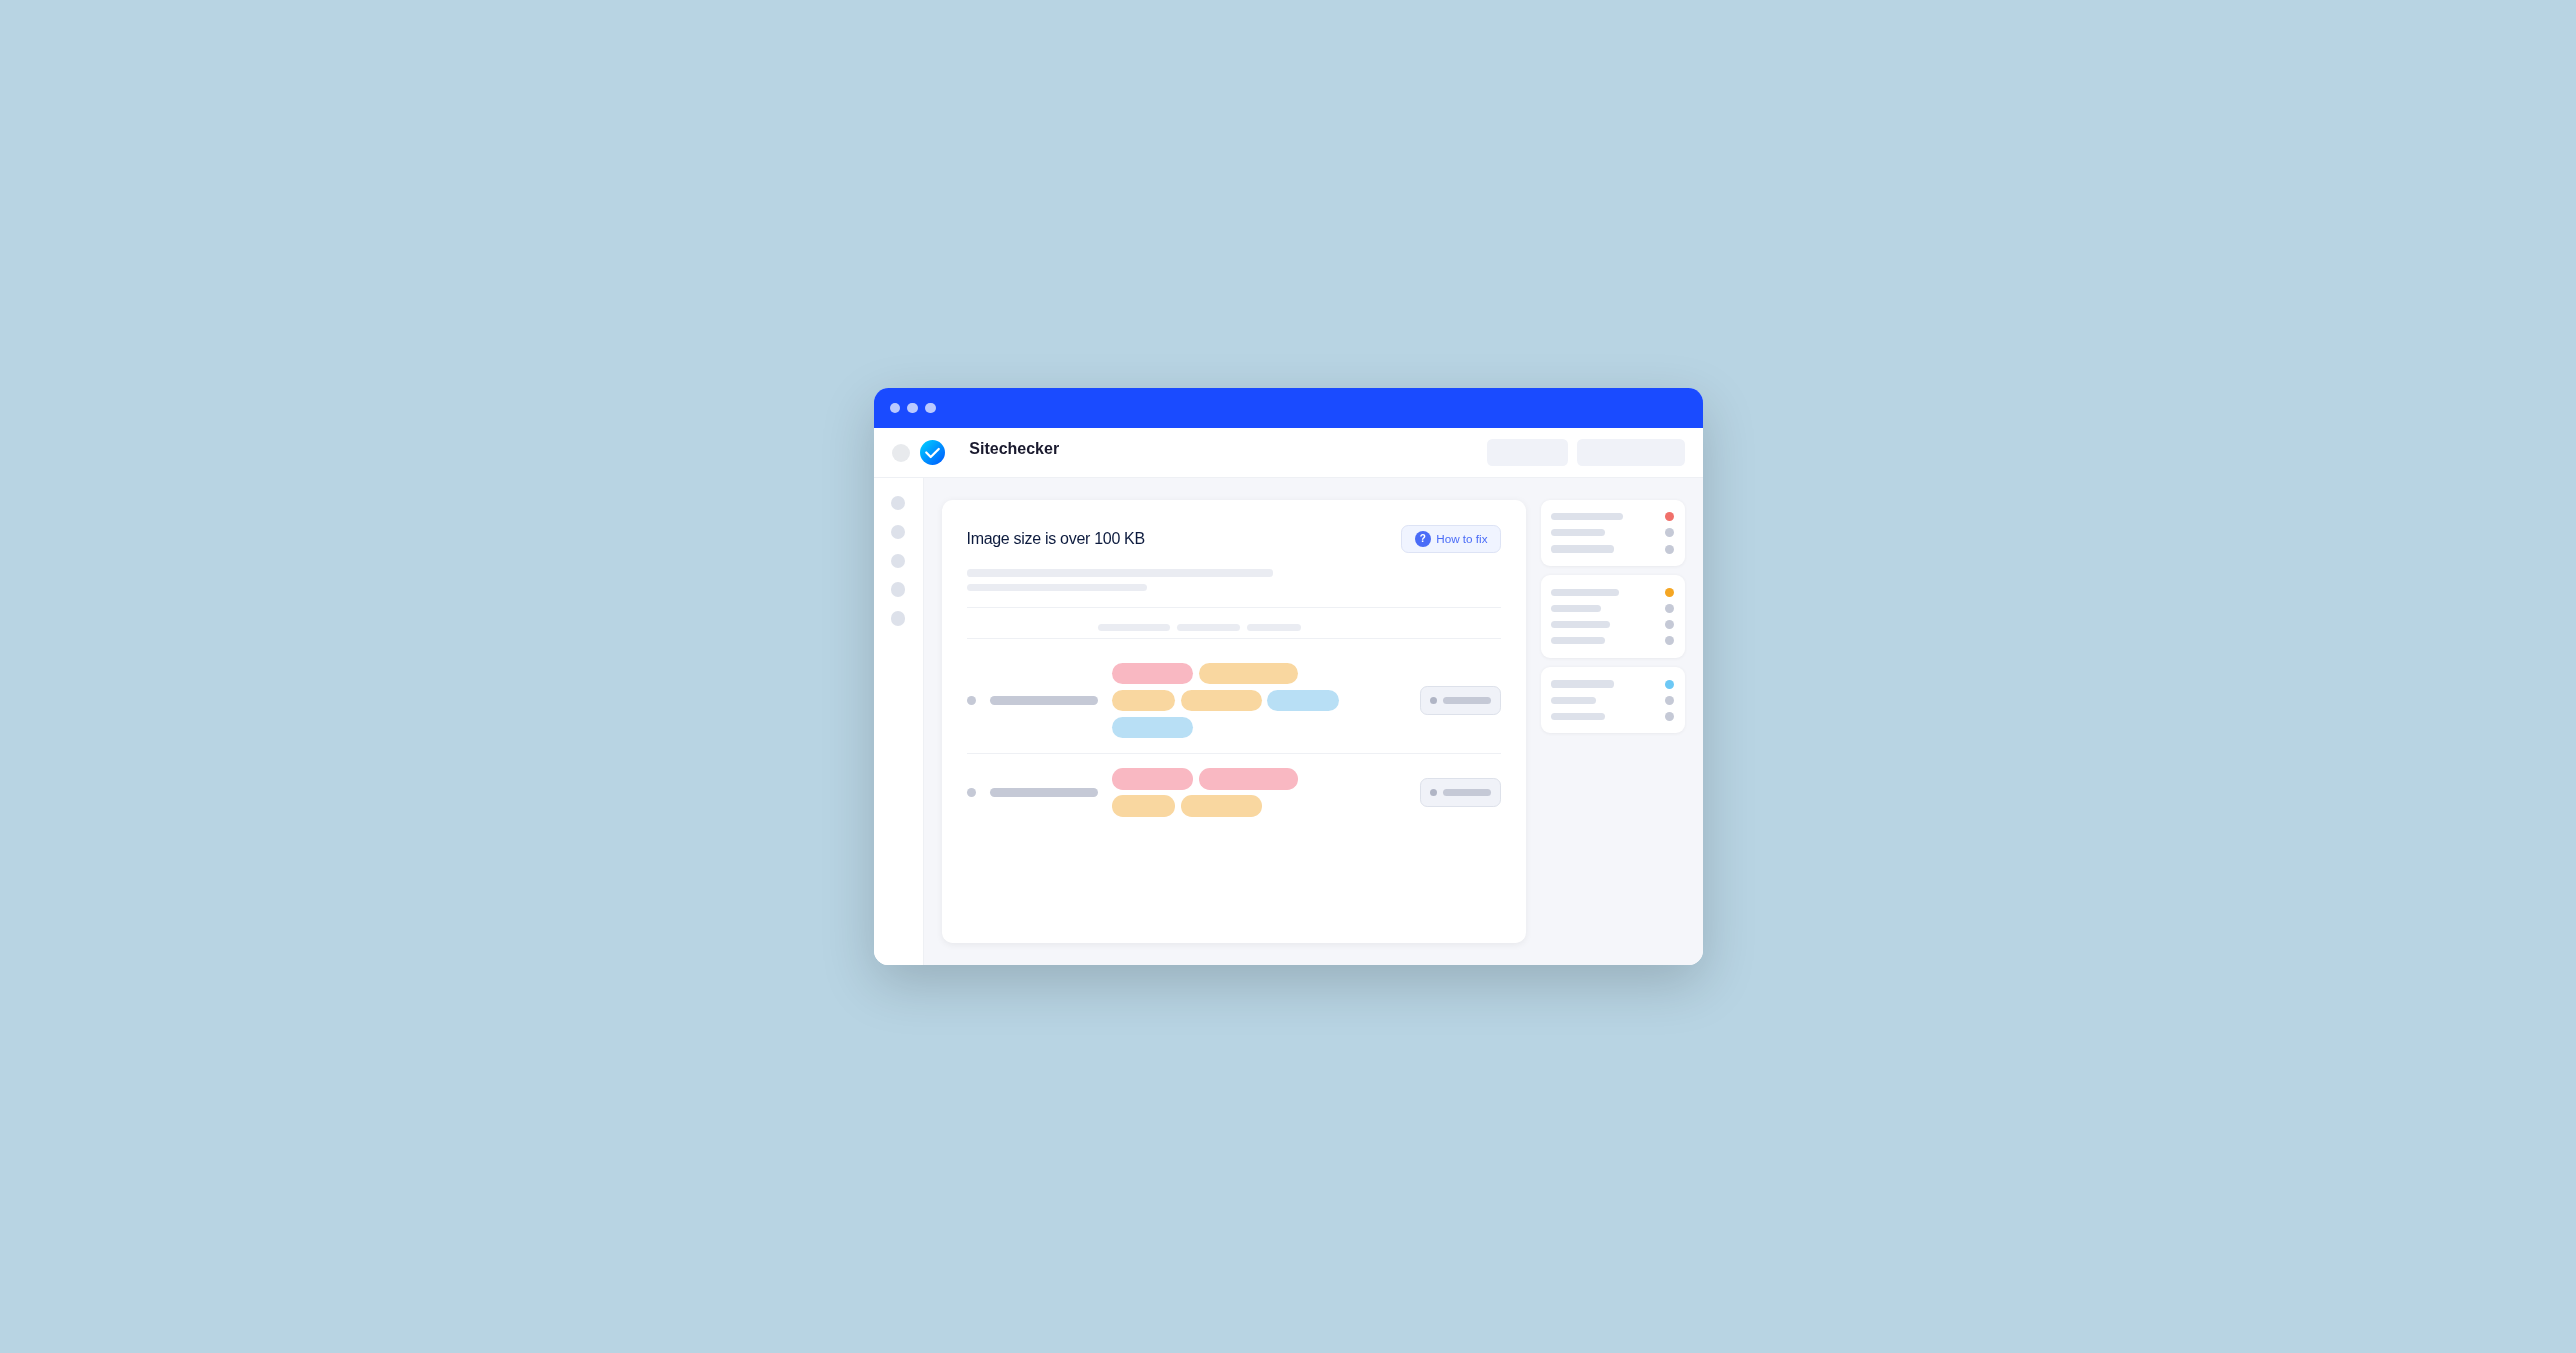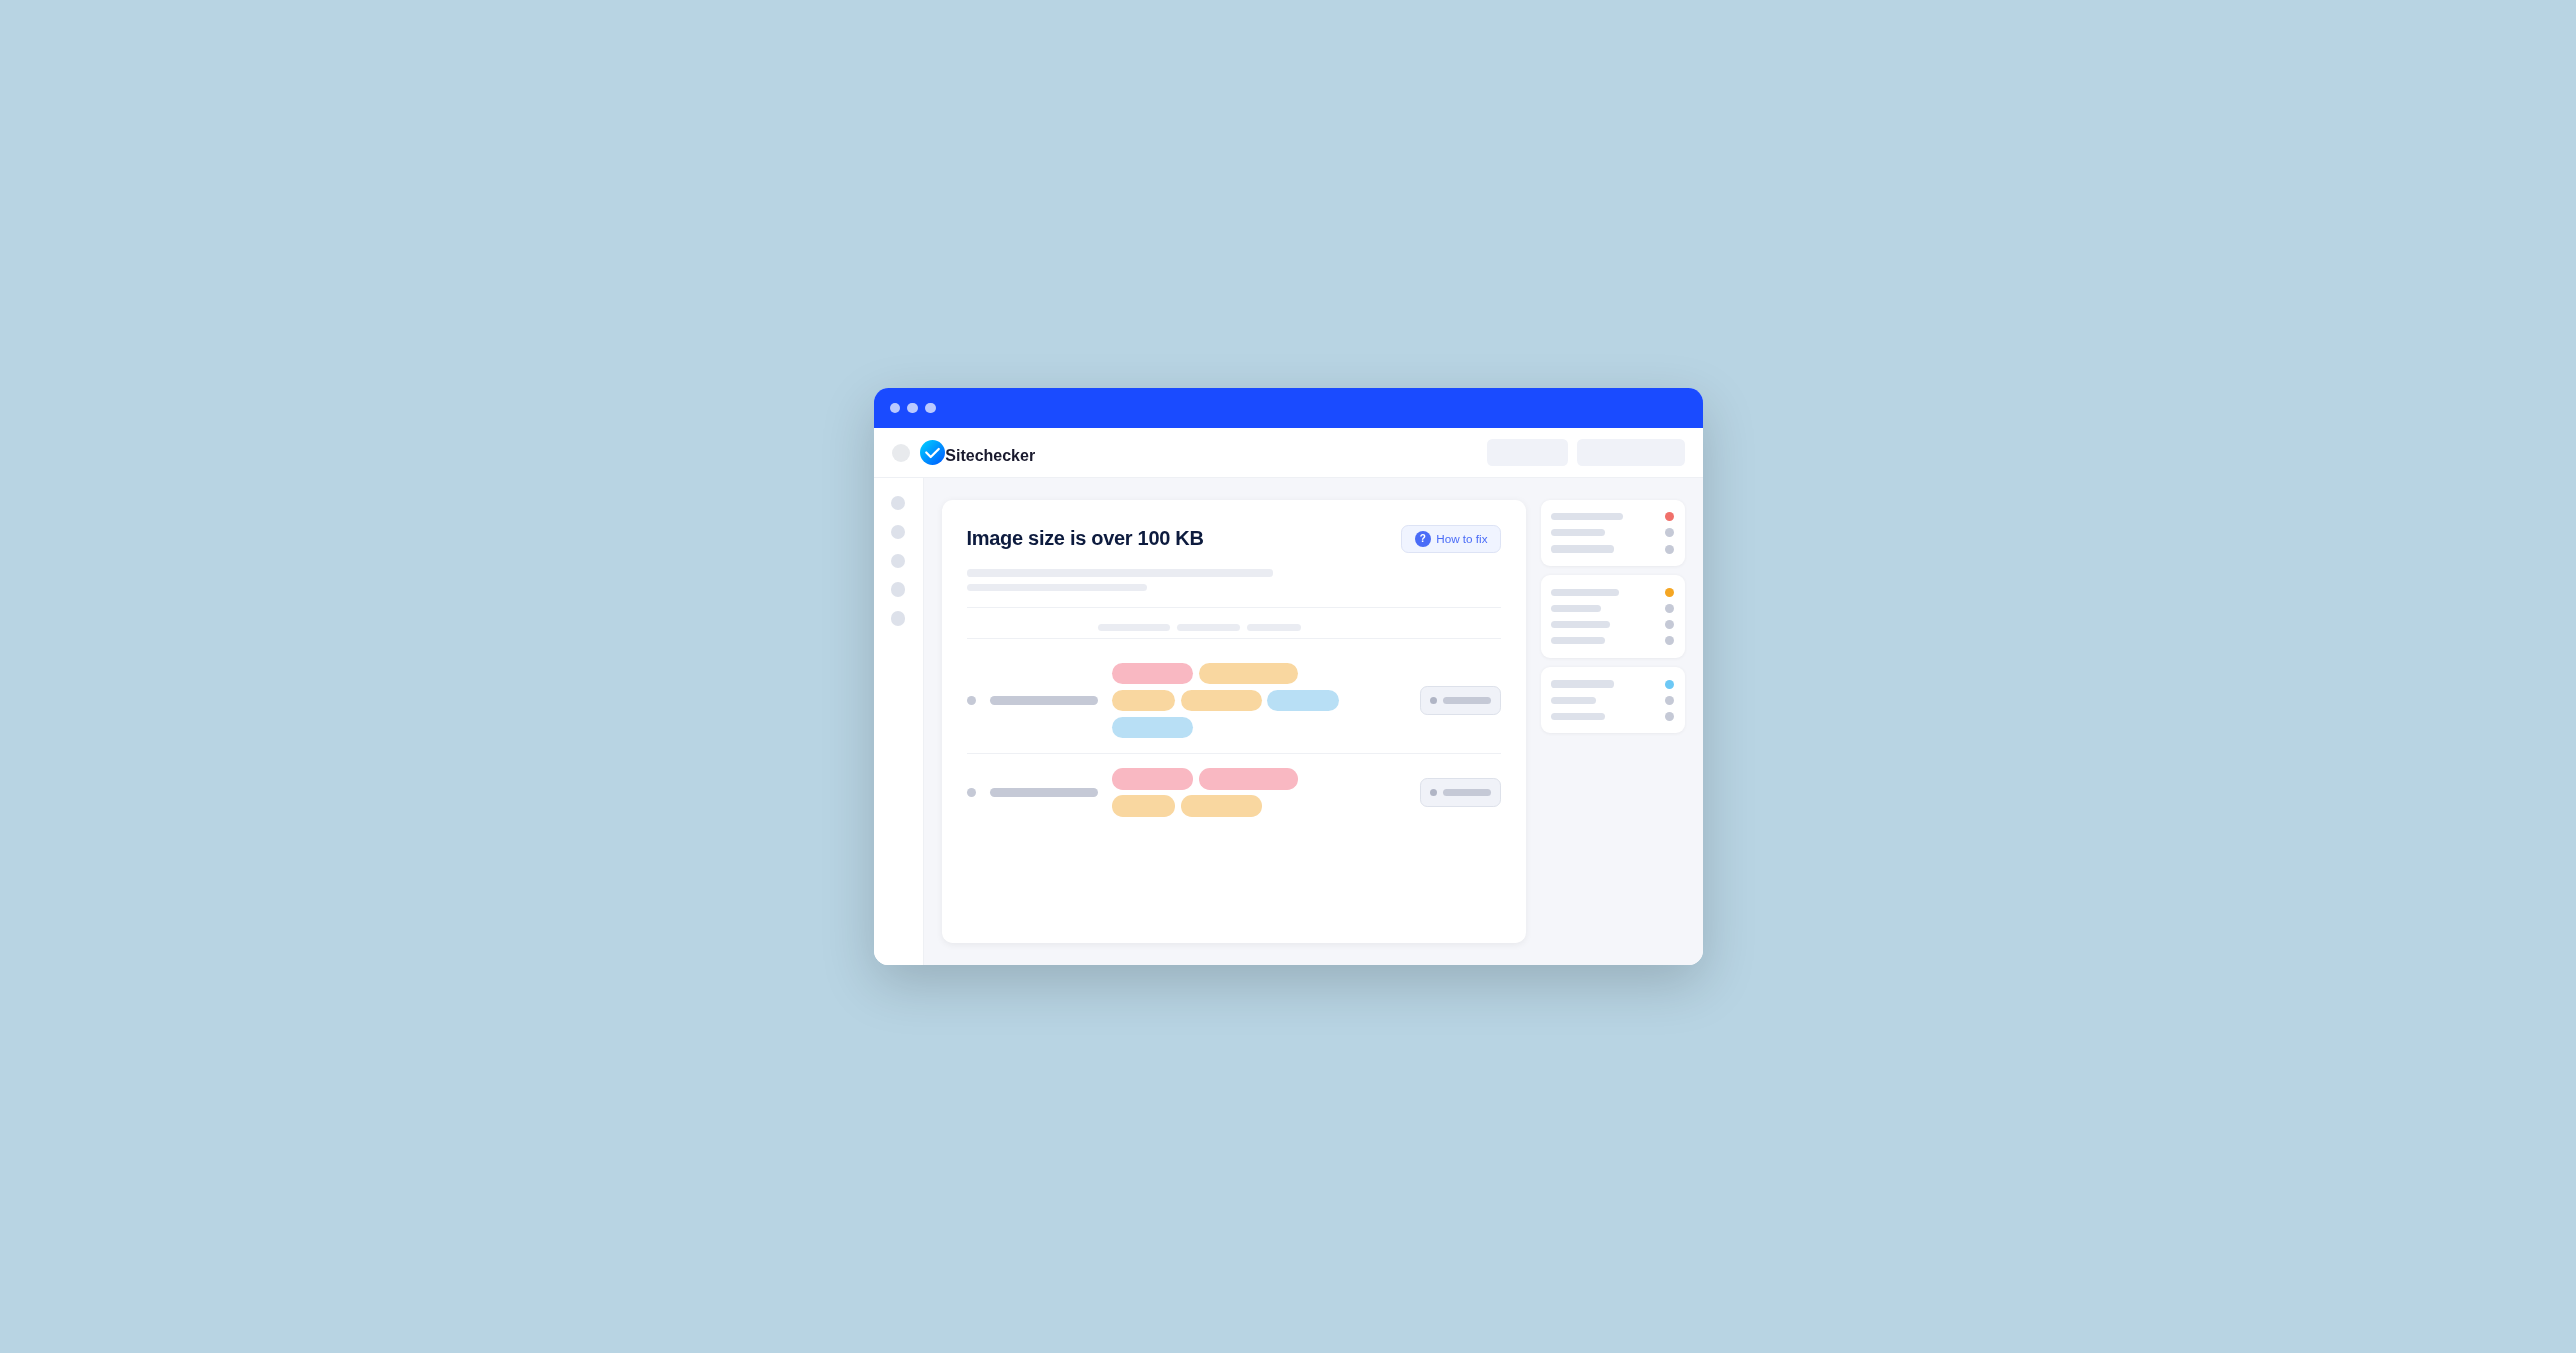--- a/index.html
+++ b/index.html
@@ -50,22 +50,22 @@
     .nav-circle {
       width: 18px;
       height: 18px;
       border-radius: 50%;
       background: #e8eaed;
       flex-shrink: 0;
     }
 
     .logo-area {
       display: flex;
-      align-items: flex-end;
-      gap: 0;
+      align-items: flex-start;
+      gap: 24px;
       flex: 1;
     }
 
     .logo-text {
       font-size: 16px;
       font-weight: 600;
       color: #1a1a2e;
     }
 
     .toolbar-buttons {
@@ -122,22 +122,22 @@
     }
 
     .panel-header {
       display: flex;
       align-items: center;
       justify-content: space-between;
       margin-bottom: 16px;
     }
 
     .panel-title {
-      font-size: 20px;
-      font-weight: 700;
+      font-size: 16px;
+      font-weight: 400;
       color: #0d1b3e;
       letter-spacing: -0.3px;
     }
 
     .how-to-fix-btn {
       display: flex;
       align-items: center;
       gap: 5.4px;
       background: #f0f4ff;
       border: 0.9px solid #dde3f5;

